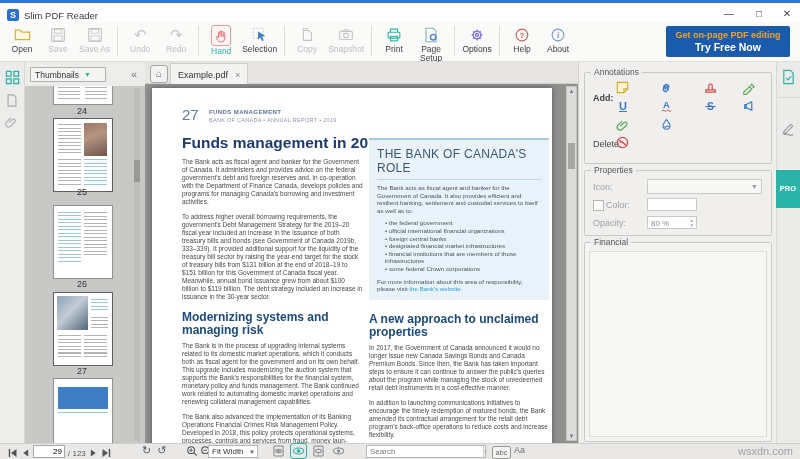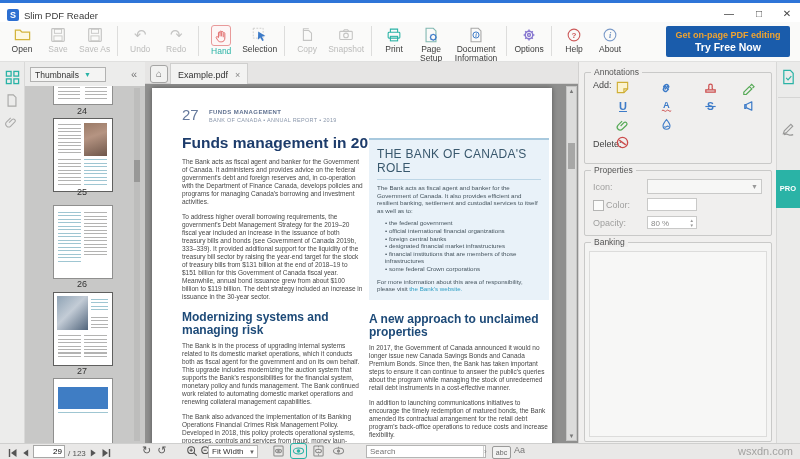--- a/index.html
+++ b/index.html
@@ -226,30 +226,20 @@
   <div class="tbtn">
     <span class="ticon">
       <svg width="18" height="18" viewBox="0 0 20 20">
           <path d="M4.5 2.5h8l3 3v12h-11z" fill="none" stroke="#7fb7b0" stroke-width="1.2"></path>
           <circle cx="12.5" cy="12.5" r="3" fill="none" stroke="#3d7bc8" stroke-width="1.2"></circle>
           <path d="M12.5 8.6v1.2M12.5 15.2v1.2M8.6 12.5h1.2M15.2 12.5h1.2M9.8 9.8l.9.9M14.3 14.3l.9.9M15.2 9.8l-.9.9M10.7 14.3l-.9.9" stroke="#3d7bc8" stroke-width="1"></path>
         </svg>
       </span>
     <span class="tlabel wrap" style="width:32px;">Page Setup</span>
   </div>
-  <div class="tbtn">
-    <span class="ticon">
-      <svg width="18" height="18" viewBox="0 0 20 20">
-          <path d="M4.5 2.5h8l3 3v12h-11z" fill="none" stroke="#a8a8a7" stroke-width="1.2"></path>
-          <circle cx="10" cy="10" r="3.4" fill="none" stroke="#3d7bc8" stroke-width="1.1"></circle>
-          <text x="10" y="12.6" text-anchor="middle" font-size="6.5" fill="#3d7bc8" font-family="Liberation Serif,serif" font-style="italic" font-weight="bold">i</text>
-        </svg>
-      </span>
-    <span class="tlabel wrap">Document Information</span>
-  </div>
   <div class="tsep"></div>
   <div class="tbtn">
     <span class="ticon">
       <svg width="18" height="18" viewBox="0 0 20 20" fill="none" stroke="#8878d0" stroke-width="1.6">
           <circle cx="10" cy="10" r="4.2"></circle>
           <circle cx="10" cy="10" r="1.6"></circle>
           <path d="M10 4v2M10 14v2M4 10h2M14 10h2M5.8 5.8l1.4 1.4M12.8 12.8l1.4 1.4M14.2 5.8l-1.4 1.4M7.2 12.8l-1.4 1.4"></path>
         </svg>
       </span>
     <span class="tlabel">Options</span>
@@ -395,21 +385,21 @@
     <div class="ar" style="top:1px;">▲</div>
     <div class="th"></div>
     <div class="ar" style="bottom:1px;">▼</div>
   </div>
 </div>
 
 <div class="abs rpanel"></div>
 
 <div class="abs fieldset" style="left:584px;top:72px;width:186px;height:90px;">
   <div class="legend">Annotations</div>
-  <div class="flabel" style="left:8px;top:7px;">Add:</div>
+  <div class="flabel" style="left:8px;top:20px;font-weight:bold;">Add:</div>
 
   <div class="aicon" style="left:30px;top:7px;">
     <svg width="15" height="15" viewBox="0 0 16 16">
         <path d="M2.5 2.5h11v7l-4 4h-7z" fill="#fbf3cf" stroke="#cfae34" stroke-width="1.2"></path>
         <path d="M9.5 13.5v-4h4" fill="none" stroke="#cfae34" stroke-width="1.2"></path>
       </svg>
     </div>
   <div class="aicon" style="left:74px;top:7px;">
     <svg width="15" height="15" viewBox="0 0 16 16" fill="none" stroke="#3d7bc8" stroke-width="1.5" stroke-linecap="round">
         <path d="M6.5 9.5l3-3M5 7l1.8-1.8a2.3 2.3 0 0 1 3.2 3.2L9 9.4M7 6.6L5 8.6a2.3 2.3 0 0 0 3.2 3.2L10 10"></path>
@@ -478,21 +468,21 @@
   <div class="flabel dis" style="left:21px;top:29px;">Color:</div>
   <div class="field" style="left:62px;top:27px;width:50px;height:13px;"></div>
   <div class="flabel dis" style="left:8px;top:47px;">Opacity:</div>
   <div class="field" style="left:62px;top:45px;width:50px;height:13px;padding-left:3px;line-height:13px;">
     <span>80 %</span>
     <span class="spin">▲<br>▼</span>
   </div>
 </div>
 
 <div class="abs fieldset" style="left:584px;top:242px;width:186px;height:198px;background:#f4f4f3;">
-  <div class="legend">Banking</div>
+  <div class="legend">Financial</div>
   <div class="abs" style="left:4px;top:8px;right:4px;bottom:4px;background:#f7f7f6;border:1px solid #dcdcdb;"></div>
 </div>
 
 <div class="abs rstrip">
   <div style="margin:7px auto 0 auto;width:15px;">
     <svg width="15" height="16" viewBox="0 0 16 17" fill="none" stroke="#2ab3a6" stroke-width="1.3">
         <path d="M3 1.5h7l3 3v11H3z"></path>
         <path d="M5.5 9.5l2 2 3.5-4"></path>
       </svg>
   </div>

